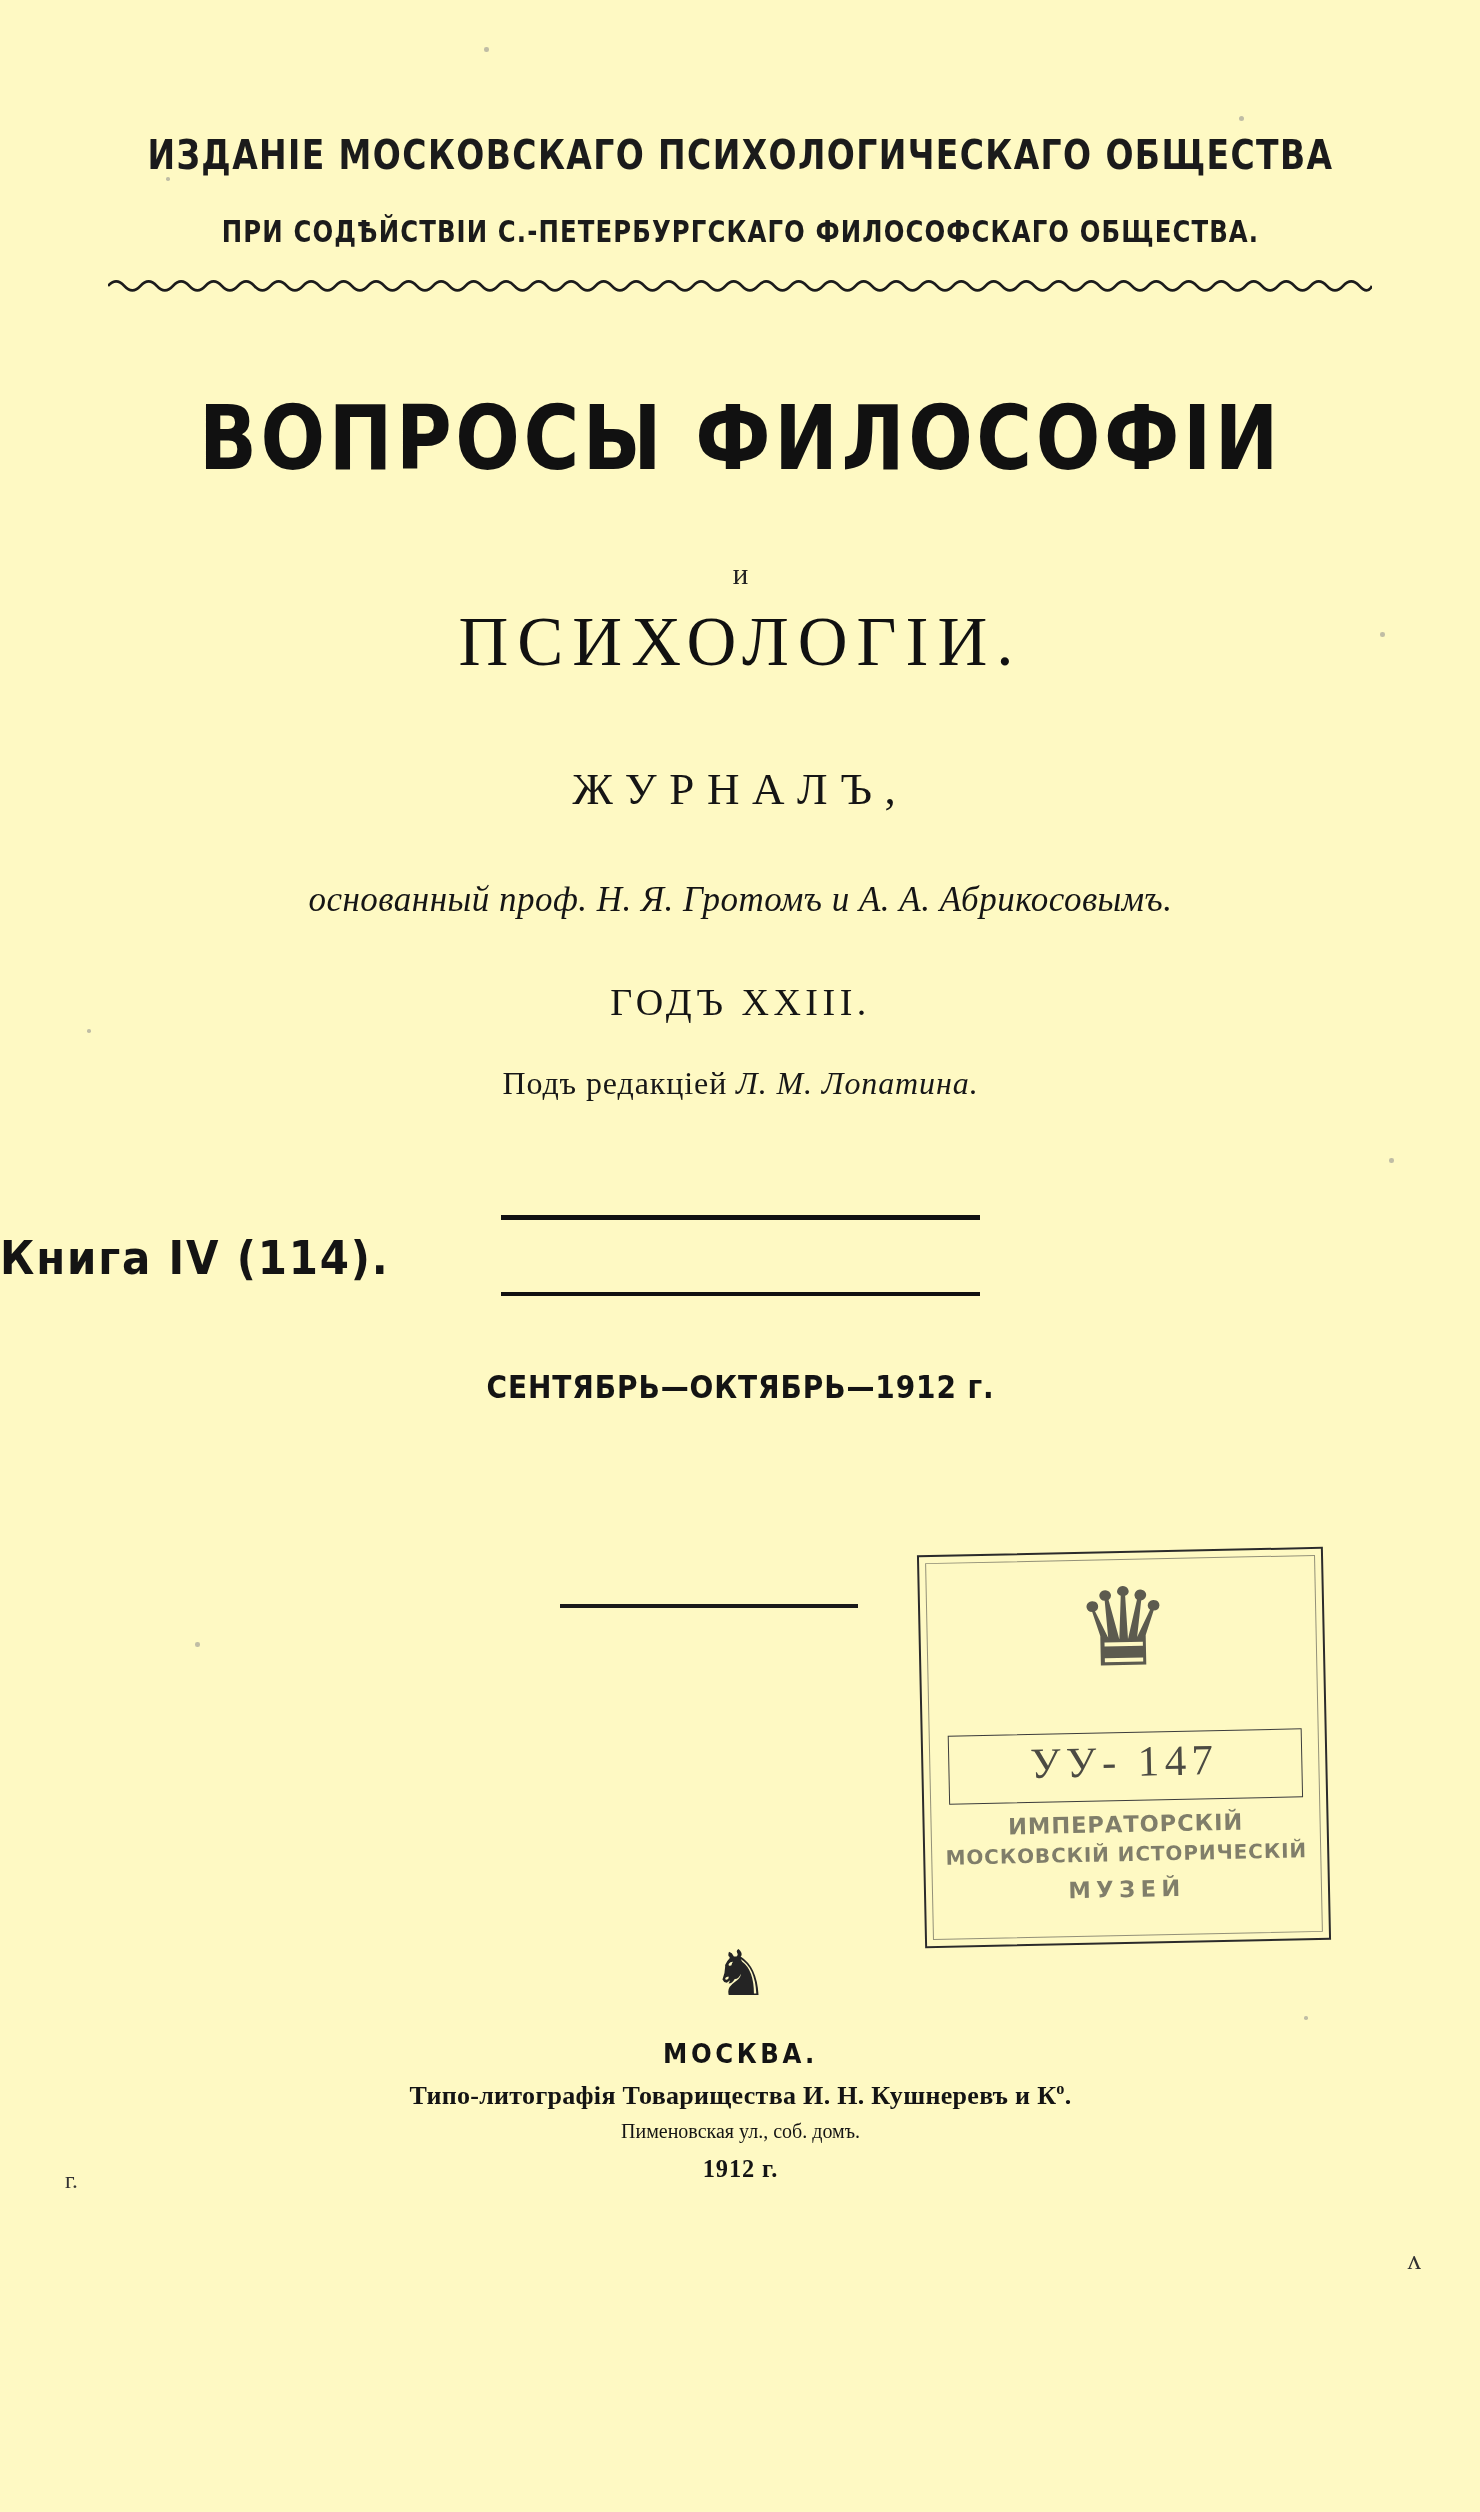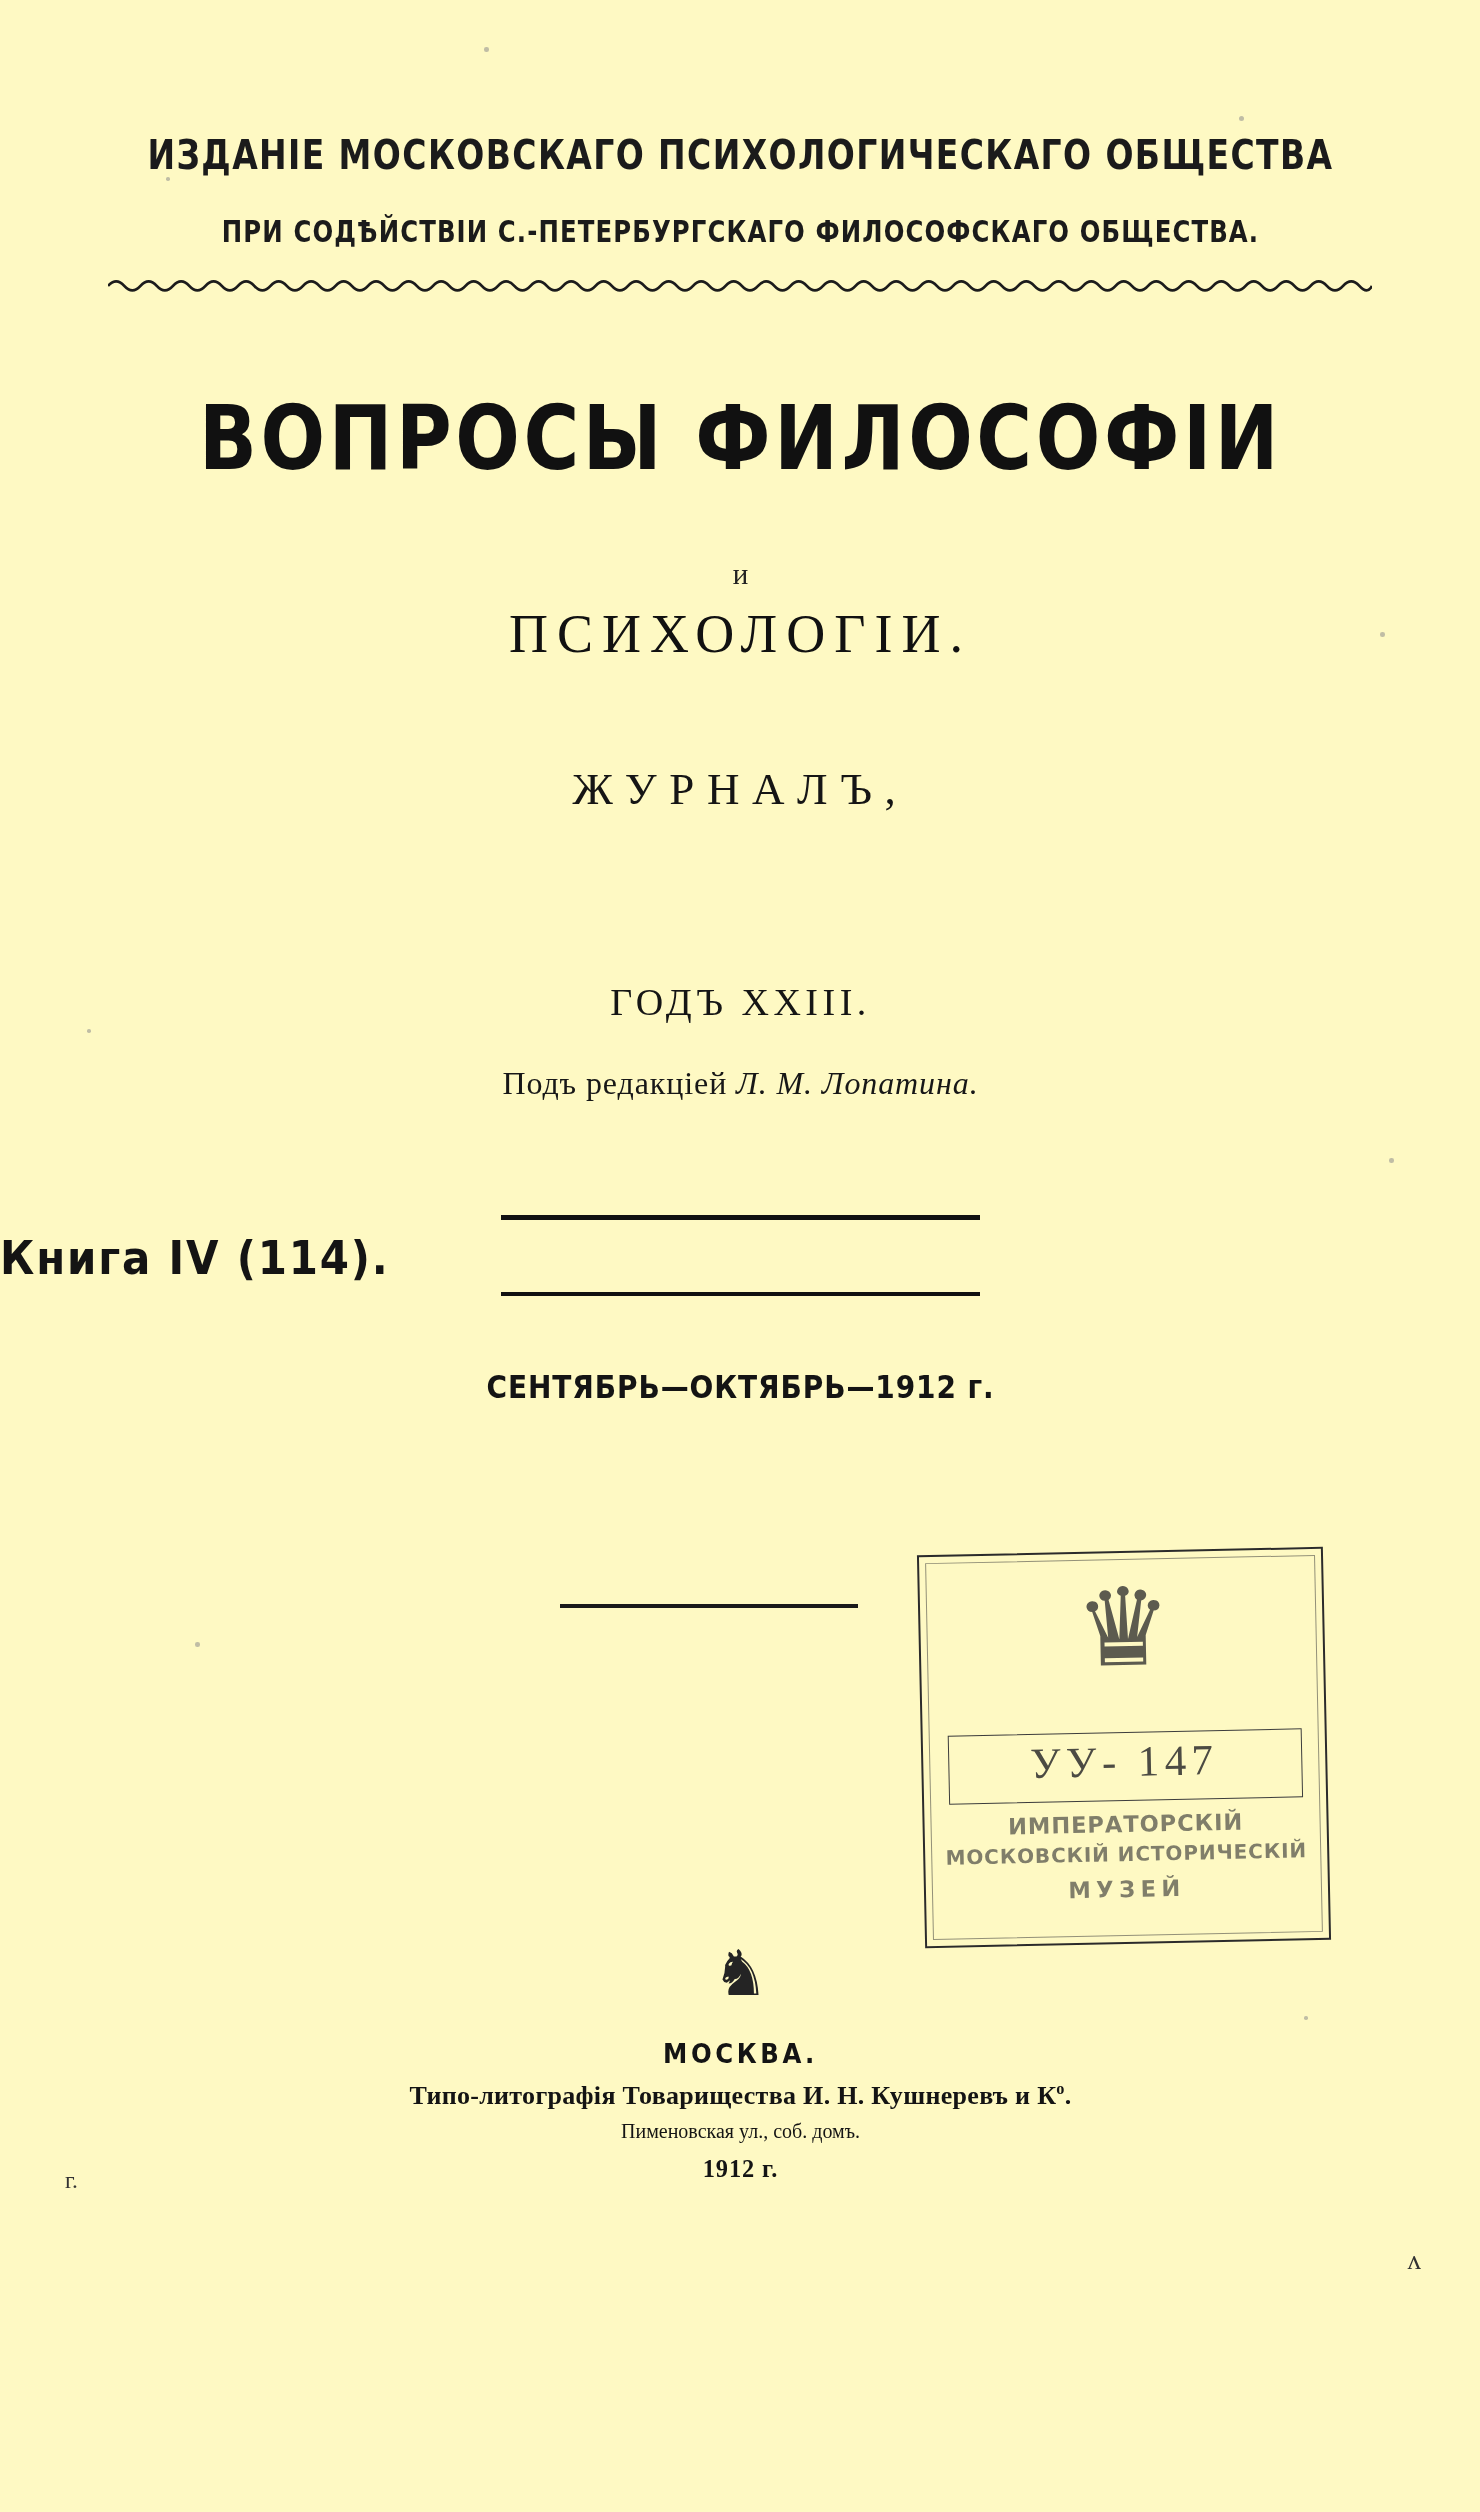--- a/index.html
+++ b/index.html
@@ -78,21 +78,21 @@
   }
   .title-conj {
     top: 558px;
     font-family: "Liberation Serif", serif;
     font-size: 29px;
     color: #222;
   }
   .title-second {
     top: 603px;
     font-family: "Liberation Serif", serif;
-    font-size: 54px;
+    font-size: 69px;
     letter-spacing: 9px;
     color: #111;
   }
 
   .zhurnal {
     top: 763px;
     font-family: "Liberation Serif", serif;
     font-size: 45px;
     letter-spacing: 12.6px;
     color: #151515;
@@ -304,20 +304,21 @@
     <svg width="1264" height="20" viewBox="0 0 1400 22" preserveAspectRatio="none" aria-hidden="true">
       <path d="M0 12 Q 9 2 18 12 T 36 12 T 54 12 T 72 12 T 90 12 T 108 12 T 126 12 T 144 12 T 162 12 T 180 12 T 198 12 T 216 12 T 234 12 T 252 12 T 270 12 T 288 12 T 306 12 T 324 12 T 342 12 T 360 12 T 378 12 T 396 12 T 414 12 T 432 12 T 450 12 T 468 12 T 486 12 T 504 12 T 522 12 T 540 12 T 558 12 T 576 12 T 594 12 T 612 12 T 630 12 T 648 12 T 666 12 T 684 12 T 702 12 T 720 12 T 738 12 T 756 12 T 774 12 T 792 12 T 810 12 T 828 12 T 846 12 T 864 12 T 882 12 T 900 12 T 918 12 T 936 12 T 954 12 T 972 12 T 990 12 T 1008 12 T 1026 12 T 1044 12 T 1062 12 T 1080 12 T 1098 12 T 1116 12 T 1134 12 T 1152 12 T 1170 12 T 1188 12 T 1206 12 T 1224 12 T 1242 12 T 1260 12 T 1278 12 T 1296 12 T 1314 12 T 1332 12 T 1350 12 T 1368 12 T 1386 12 T 1400 12" fill="none" stroke="#1c1c1c" stroke-width="3"></path>
     </svg>
   </div>
 
   <div class="block title-main">ВОПРОСЫ ФИЛОСОФIИ</div>
   <div class="block title-conj">и</div>
   <div class="block title-second">ПСИХОЛОГIИ.</div>
 
   <div class="block zhurnal">ЖУРНАЛЪ,</div>
+  <div class="block founded">основанный проф. Н. Я. Гротомъ и А. А. Абрикосовымъ.</div>
   <div class="block year-line">ГОДЪ XXIII.</div>
 
   <div class="block editor">
     <span>Подъ редакціей</span>
     <span class="ital">Л. М. Лопатина.</span>
   </div>
 
   <div class="book-wrap">
     <div class="rule"></div>
     <div class="book-label">Книга IV (114).</div>

